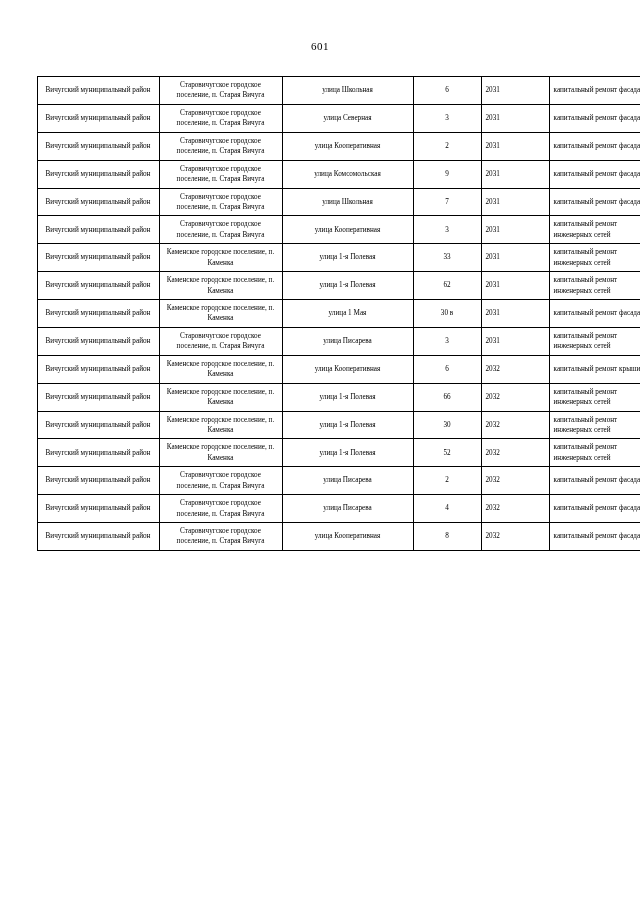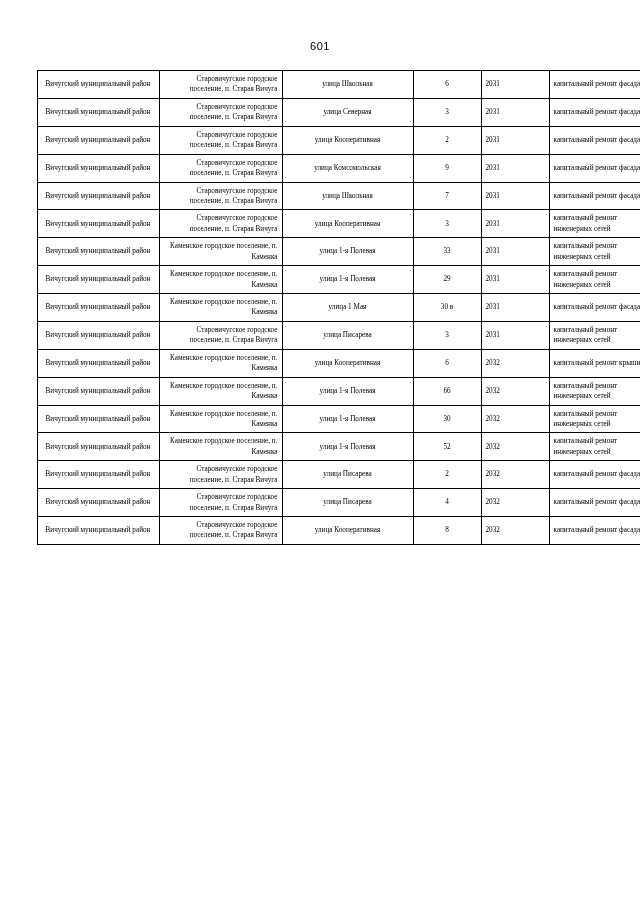--- a/index.html
+++ b/index.html
@@ -17,23 +17,23 @@
   .page {
     position: relative;
     width: 640px;
     height: 905px;
     box-sizing: border-box;
     padding: 0;
   }
   .page-number {
     text-align: center;
     font-size: 11px;
-    font-family: Liberation Sans, sans-serif;
+    font-family: Liberation Serif, serif;
     margin-top: 40px;
-    margin-bottom: 18px;
+    margin-bottom: 24px;
     letter-spacing: 0.5px;
   }
   .table-wrap {
     margin: 0 auto;
     width: 567px;
   }
   table.reg {
     border-collapse: collapse;
     width: 100%;
     table-layout: fixed;
@@ -41,21 +41,21 @@
   table.reg td {
     border: 1px solid #000000;
     font-size: 7.2px;
     line-height: 1.45;
     padding: 3px 4px;
     vertical-align: middle;
     font-family: "Liberation Serif", serif;
     word-wrap: break-word;
   }
   td.c-region   { width: 113px; text-align: center; padding-left: 5px; }
-  td.c-settle   { width: 114px; text-align: right; padding-left: 5px; }
+  td.c-settle   { width: 114px; text-align: center; padding-left: 5px; }
   td.c-street   { width: 122px; text-align: center; padding-left: 7px; }
   td.c-house    { width: 59px;  text-align: center; }
   td.c-year     { width: 59px;  text-align: left; }
   td.c-work     { width: 100px; text-align: left; padding-left: 5px; }
 </style>
 </head>
 <body>
 
 <div class="page">
 
@@ -117,21 +117,21 @@
             <td class="c-settle">Каменское городское поселение, п. Каменка</td>
             <td class="c-street">улица 1-я Полевая</td>
             <td class="c-house">33</td>
             <td class="c-year">2031</td>
             <td class="c-work">капитальный ремонт инженерных сетей</td>
           </tr>
           <tr>
             <td class="c-region">Вичугский муниципальный район</td>
             <td class="c-settle">Каменское городское поселение, п. Каменка</td>
             <td class="c-street">улица 1-я Полевая</td>
-            <td class="c-house">29</td>
+            <td class="c-house">62</td>
             <td class="c-year">2031</td>
             <td class="c-work">капитальный ремонт инженерных сетей</td>
           </tr>
           <tr>
             <td class="c-region">Вичугский муниципальный район</td>
             <td class="c-settle">Каменское городское поселение, п. Каменка</td>
             <td class="c-street">улица 1 Мая</td>
             <td class="c-house">30 в</td>
             <td class="c-year">2031</td>
             <td class="c-work">капитальный ремонт фасада</td>

